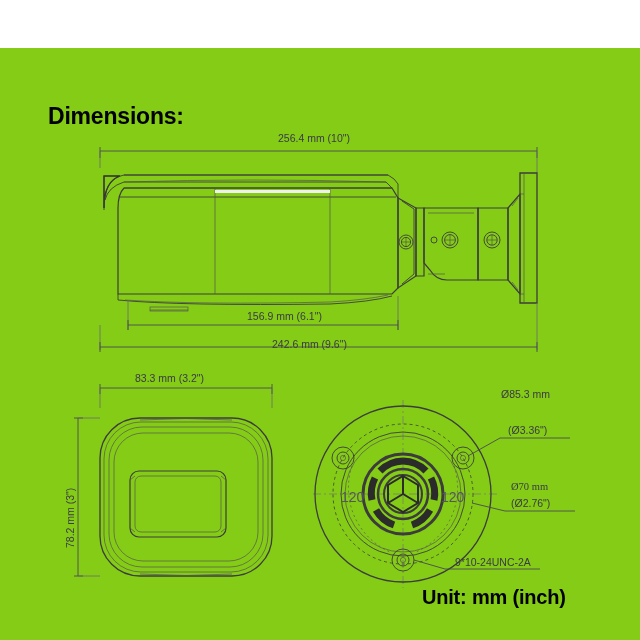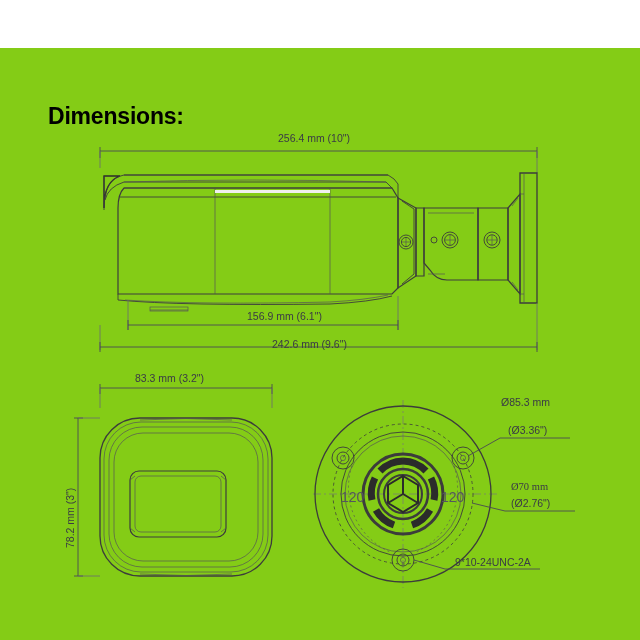--- a/index.html
+++ b/index.html
@@ -266,25 +266,26 @@
   <div class="dim-label" style="left:278px; top:84px;">256.4 mm (10")</div>
 
   <div class="dim-label" style="left:247px; top:262px;">156.9 mm (6.1")</div>
 
   <div class="dim-label" style="left:272px; top:290px;">242.6 mm (9.6")</div>
 
   <div class="dim-label" style="left:135px; top:324px;">83.3 mm (3.2")</div>
 
   <div class="dim-label rot" style="left:64px; top:500px;">78.2 mm (3")</div>
 
-  <div class="dim-label" style="left:501px; top:348px;">Ø85.3 mm</div>
+  <div class="dim-label" style="left:501px; top:340px;">Ø85.3 mm</div>
   <div class="dim-label" style="left:508px; top:376px;">(Ø3.36")</div>
 
   <div class="dim-label" style="left:511px; top:433px;font-family:Liberation Serif, serif;">Ø70 mm</div>
   <div class="dim-label" style="left:511px; top:449px;">(Ø2.76")</div>
 
   <div class="dim-label" style="left:455px; top:508px;">9*10-24UNC-2A</div>
 
   <div class="angle-label" style="left:341px; top:441px;">120</div>
   <div class="angle-label" style="left:441px; top:441px;">120</div>
 
+  <div id="unit-note">Unit: mm (inch)</div>
 
 </div>
 
 </body></html>

